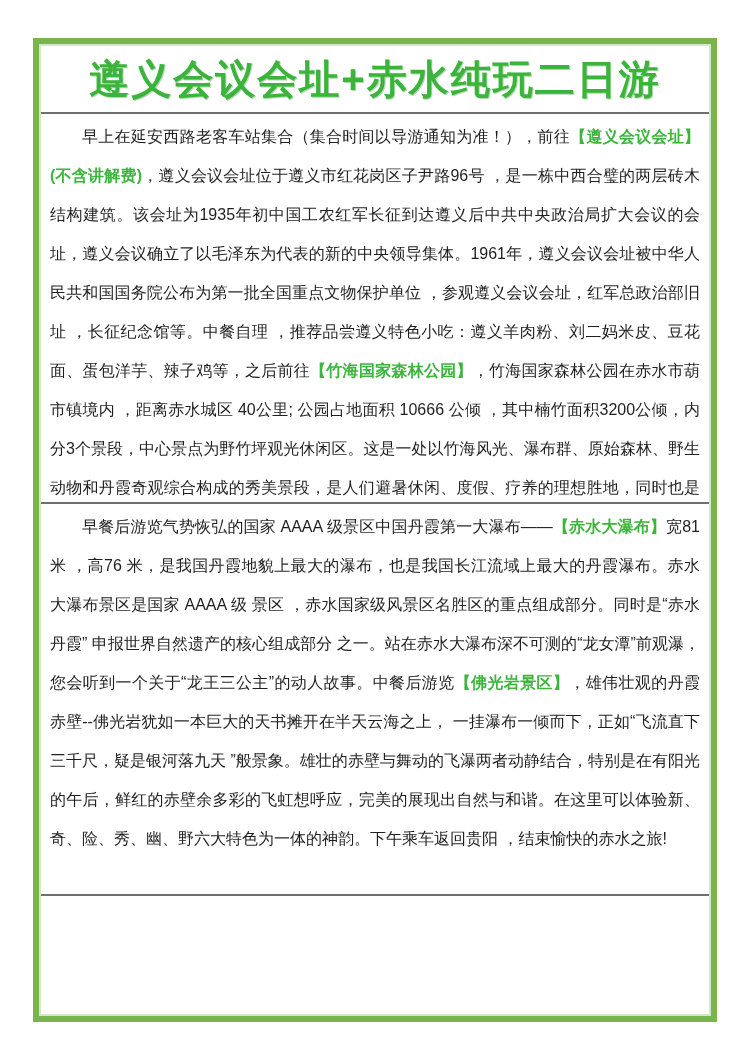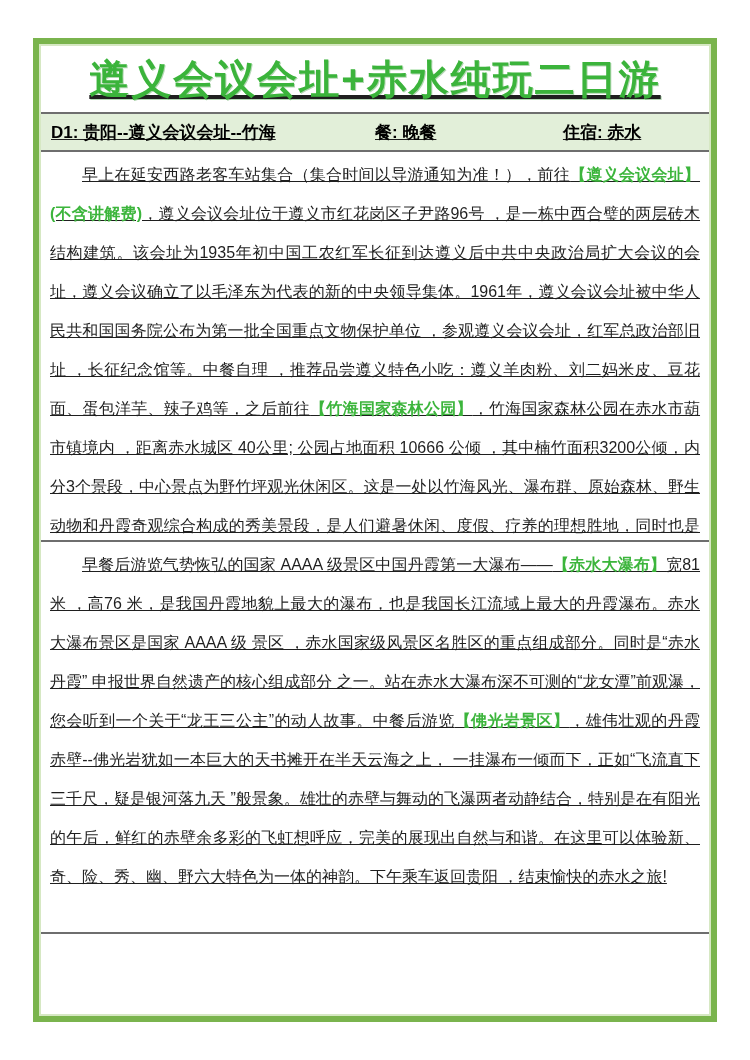--- a/index.html
+++ b/index.html
@@ -17,21 +17,20 @@
     background: #ffffff;
     font-family: "Liberation Sans", sans-serif;
     color: var(--text);
   }
   .page { position: relative; width: 750px; height: 1060px; background: #fff; }
   .frame {
     position: absolute; left: 33px; top: 38px;
     width: 684px; height: 984px;
     border: 6px solid var(--frame-green);
     background: #fff;
-    text-decoration: underline;
   }
   .frame-inner {
     width: 100%; height: 100%;
     border: 2px solid var(--frame-inner);
     display: flex; flex-direction: column;
   }
   .row { border-bottom: 2px solid var(--divider); }
   .title-row {
     height: 68px;
     display: flex; align-items: center; justify-content: center;
@@ -79,25 +78,20 @@
 <body>
 
 <div class="page">
   <div class="frame">
     <div class="frame-inner">
 
       <div class="row title-row">
         <h1 class="doc-title">遵义会议会址+赤水纯玩二日游</h1>
       </div>
 
-      <div class="row day-header">
-        <span class="route">D1: 贵阳--遵义会议会址--竹海</span>
-        <span class="meals">餐: 晚餐</span>
-        <span class="lodging">住宿: 赤水</span>
-      </div>
 
       <div class="row content-row d1">
         <p class="para"><span>早上在延安西路老客车站集合（集合时间以导游通知为准！），前往</span><span class="green-em">【遵义会议会址】 (不含讲解费)</span><span>，遵义会议会址位于遵义市红花岗区子尹路96号 ，是一栋中西合璧的两层砖木结构建筑。该会址为1935年初中国工农红军长征到达遵义后中共中央政治局扩大会议的会址，遵义会议确立了以毛泽东为代表的新的中央领导集体。1961年，遵义会议会址被中华人民共和国国务院公布为第一批全国重点文物保护单位 ，参观遵义会议会址，红军总政治部旧址 ，长征纪念馆等。中餐自理 ，推荐品尝遵义特色小吃：遵义羊肉粉、刘二妈米皮、豆花面、蛋包洋芋、辣子鸡等，之后前往</span><span class="green-em">【竹海国家森林公园】</span><span>，竹海国家森林公园在赤水市葫市镇境内 ，距离赤水城区 40公里; 公园占地面积 10666 公倾 ，其中楠竹面积3200公倾，内分3个景段，中心景点为野竹坪观光休闲区。这是一处以竹海风光、瀑布群、原始森林、野生动物和丹霞奇观综合构成的秀美景段，是人们避暑休闲、度假、疗养的理想胜地，同时也是文人墨客挥毫泼墨的天然佳景。晚餐后乘车前往酒店入住休息。</span></p>
       </div>
 
 
       <div class="row content-row d2">
         <p class="para"><span>早餐后游览气势恢弘的国家 AAAA 级景区中国丹霞第一大瀑布——</span><span class="green-em">【赤水大瀑布】</span><span>宽81米 ，高76 米，是我国丹霞地貌上最大的瀑布，也是我国长江流域上最大的丹霞瀑布。赤水大瀑布景区是国家 AAAA 级 景区 ，赤水国家级风景区名胜区的重点组成部分。同时是“赤水丹霞” 申报世界自然遗产的核心组成部分 之一。站在赤水大瀑布深不可测的“龙女潭”前观瀑，您会听到一个关于“龙王三公主”的动人故事。中餐后游览</span><span class="green-em">【佛光岩景区】</span><span>，雄伟壮观的丹霞赤壁--佛光岩犹如一本巨大的天书摊开在半天云海之上， 一挂瀑布一倾而下，正如“飞流直下三千尺，疑是银河落九天 ”般景象。雄壮的赤壁与舞动的飞瀑两者动静结合，特别是在有阳光的午后，鲜红的赤壁余多彩的飞虹想呼应，完美的展现出自然与和谐。在这里可以体验新、奇、险、秀、幽、野六大特色为一体的神韵。下午乘车返回贵阳 ，结束愉快的赤水之旅!</span></p>
       </div>
 

